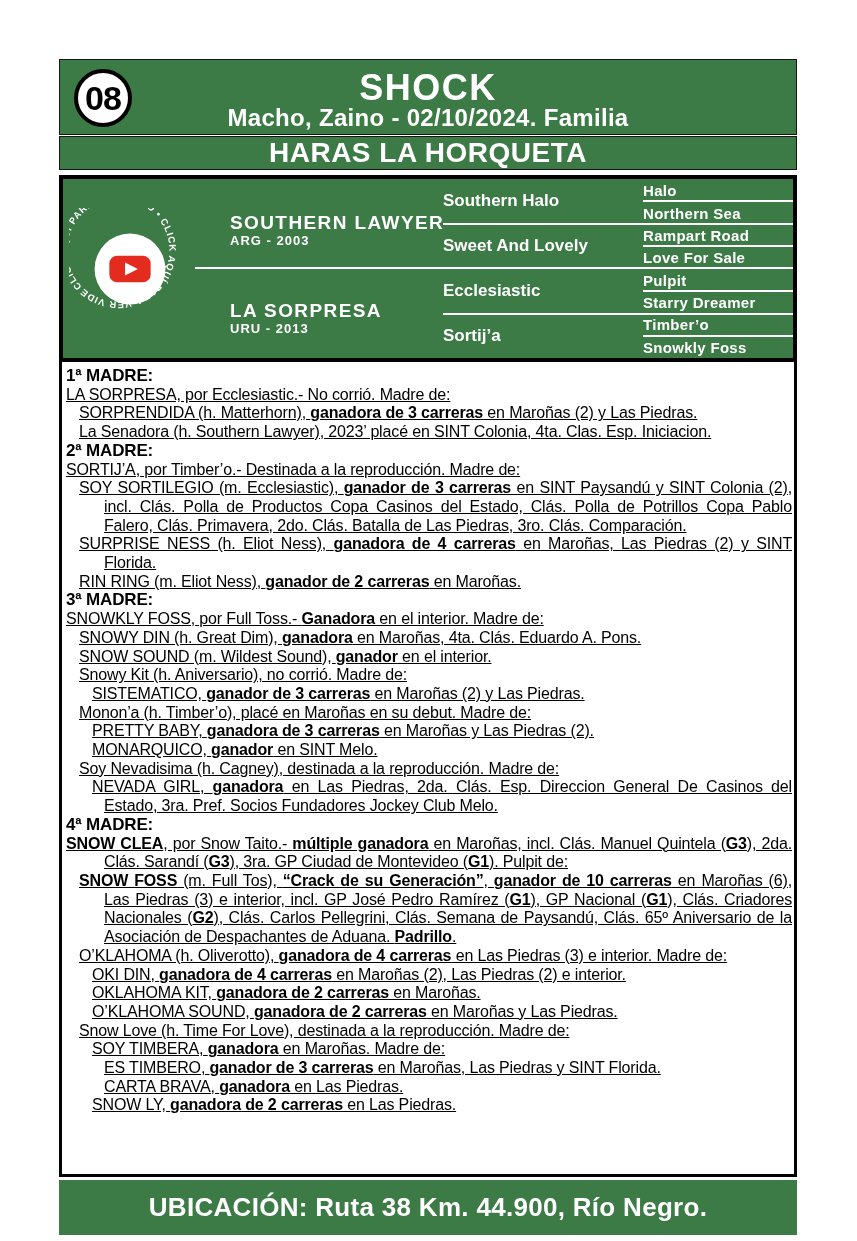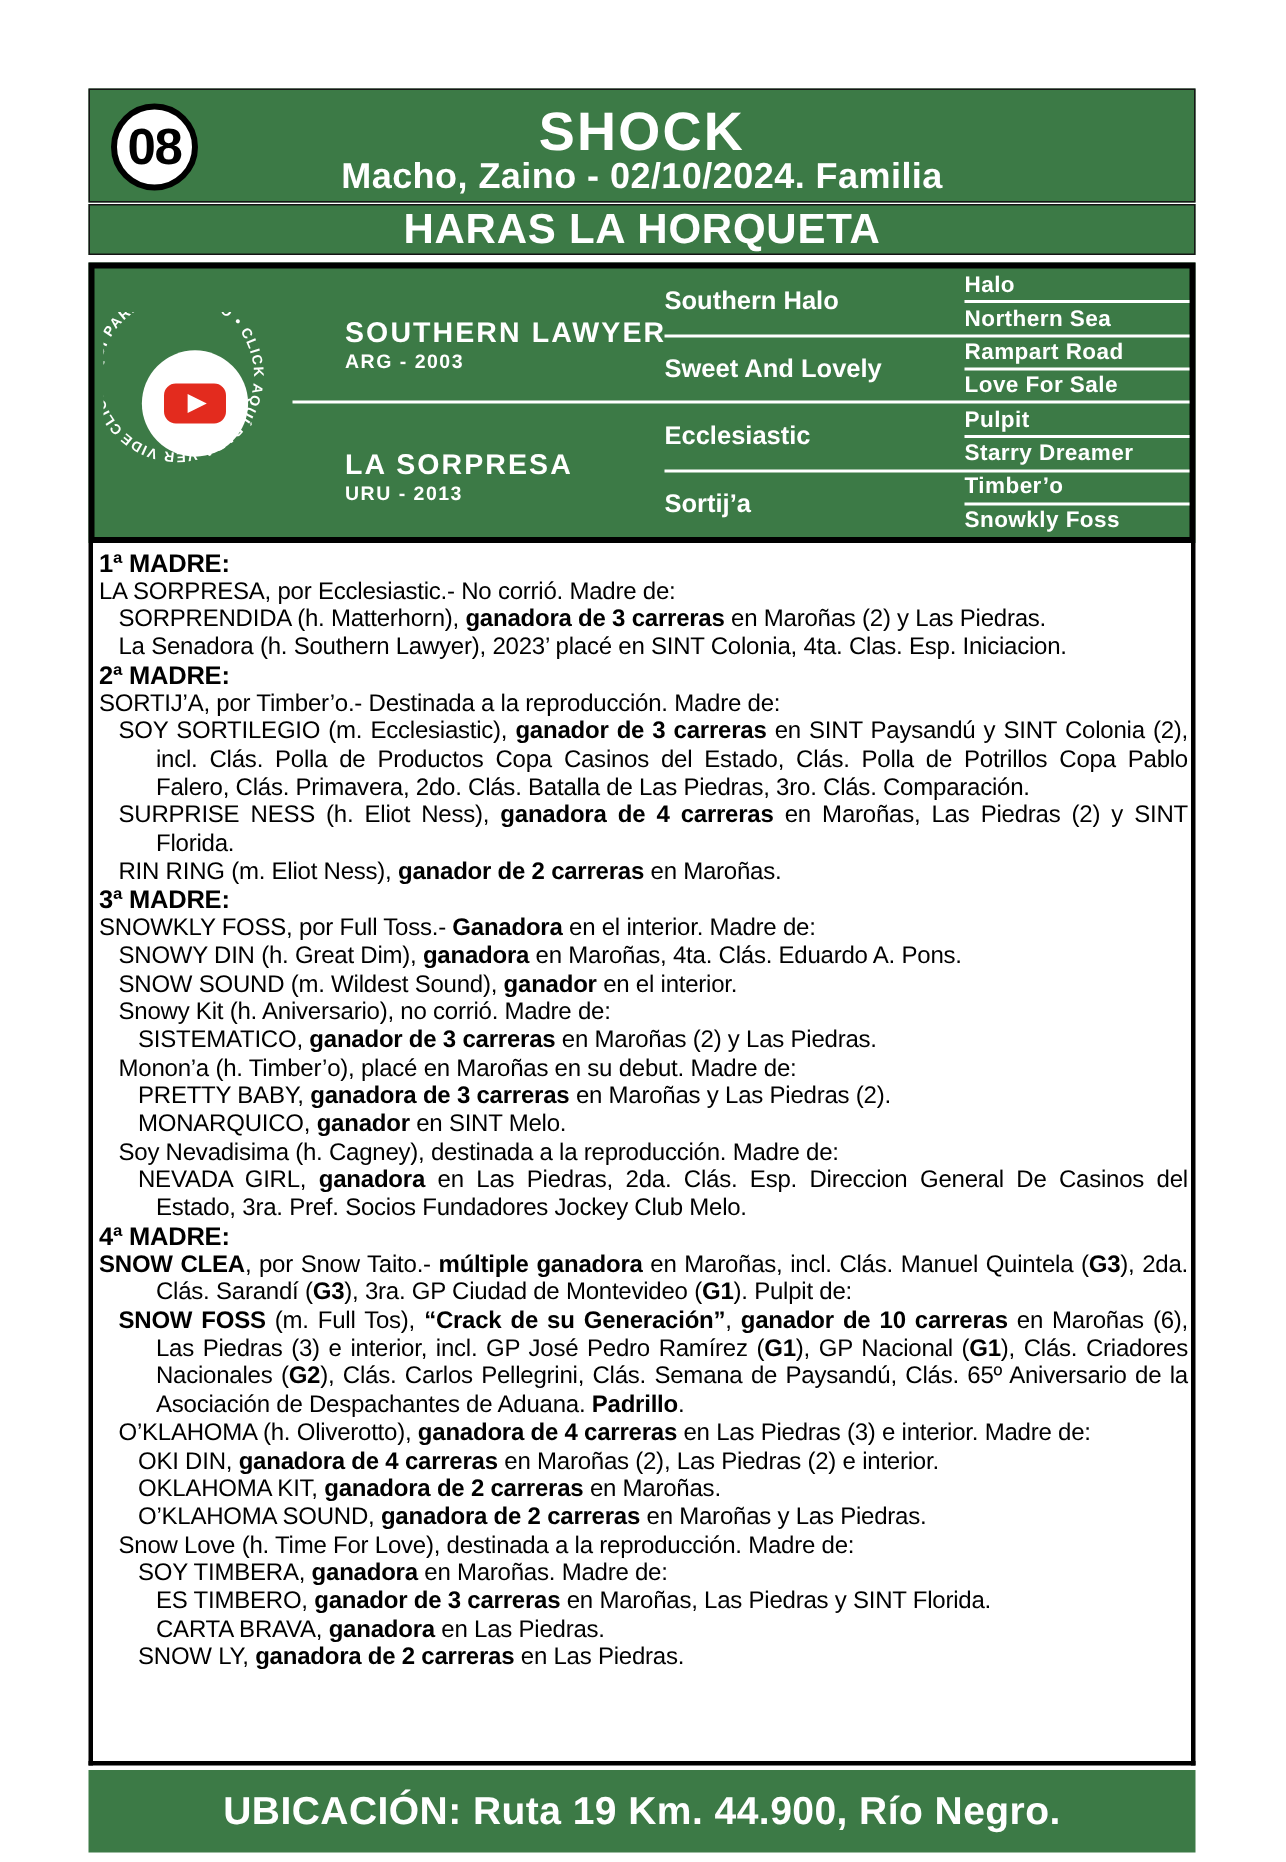--- a/index.html
+++ b/index.html
@@ -43,21 +43,21 @@
   .lt3{top:111px;left:580px;width:150px}
   .lg2{top:134px;left:380px;width:350px}
   .lt4{top:156px;left:580px;width:150px}
 
   
   .notes{box-sizing:border-box;height:815px;background:#fff;
          border:3px solid #000;border-top:none;
          padding:5px 2px 0 4px;overflow:hidden;
          font-size:16px;line-height:18.7px;letter-spacing:-0.15px;}
   .madre-h{font-weight:bold;font-size:17px;}
-  .entry{margin:0;padding-left:38px;text-indent:-38px;text-align:justify;}
+  .entry{margin:0;padding-left:38px;text-indent:-38px;text-align:justify;text-decoration:underline;}
   .entry.i1{text-indent:-25px;}
   .entry.i2{text-indent:-12px;}
   .entry.i3{text-indent:0;}
   .b{font-weight:bold;}
 
   
   .footer{height:55px;margin-top:3px;background:var(--green);color:#fff;
           display:flex;align-items:center;justify-content:center;
           font-size:26px;font-weight:bold;letter-spacing:.3px;}
   :root{--green:#3c7a46;}
@@ -158,16 +158,16 @@
       <p class="entry i2"><span>OKLAHOMA KIT, </span><span class="b">ganadora de 2 carreras</span><span> en Maroñas.</span></p>
       <p class="entry i2"><span>O’KLAHOMA SOUND, </span><span class="b">ganadora de 2 carreras</span><span> en Maroñas y Las Piedras.</span></p>
       <p class="entry i1"><span>Snow Love (h. Time For Love), destinada a la reproducción. Madre de:</span></p>
       <p class="entry i2"><span>SOY TIMBERA, </span><span class="b">ganadora</span><span> en Maroñas. Madre de:</span></p>
       <p class="entry i3"><span>ES TIMBERO, </span><span class="b">ganador de 3 carreras</span><span> en Maroñas, Las Piedras y SINT Florida.</span></p>
       <p class="entry i3"><span>CARTA BRAVA, </span><span class="b">ganadora</span><span> en Las Piedras.</span></p>
       <p class="entry i2"><span>SNOW LY, </span><span class="b">ganadora de 2 carreras</span><span> en Las Piedras.</span></p>
     </div>
 
   <div class="footer">
-    <span>UBICACIÓN: Ruta 19 Km. 44.900, Río Negro.</span>
+    <span>UBICACIÓN: Ruta 38 Km. 44.900, Río Negro.</span>
   </div>
 
 </div>
 
 </body></html>

